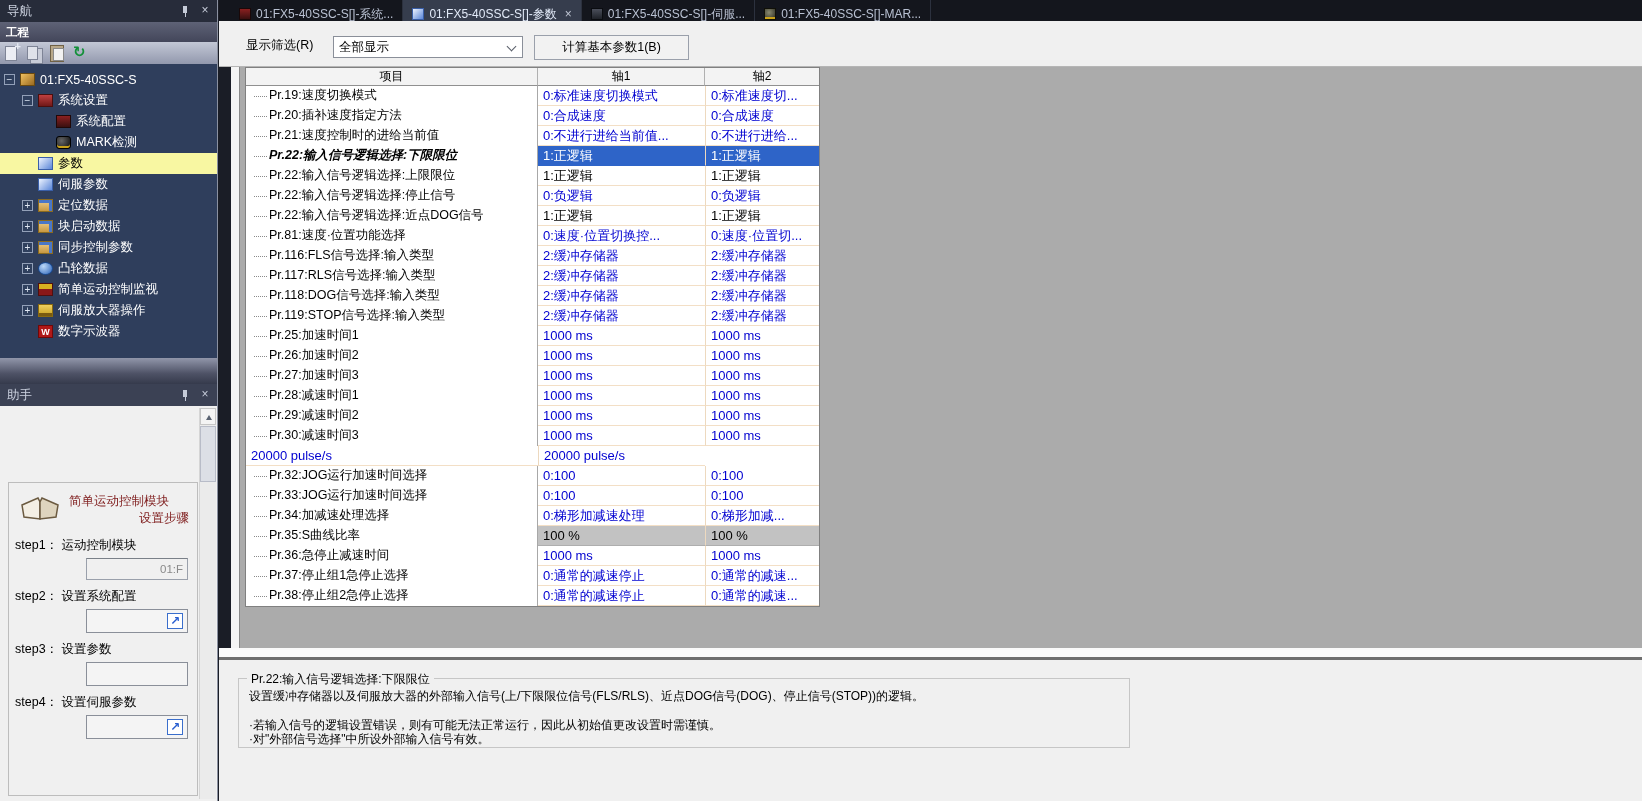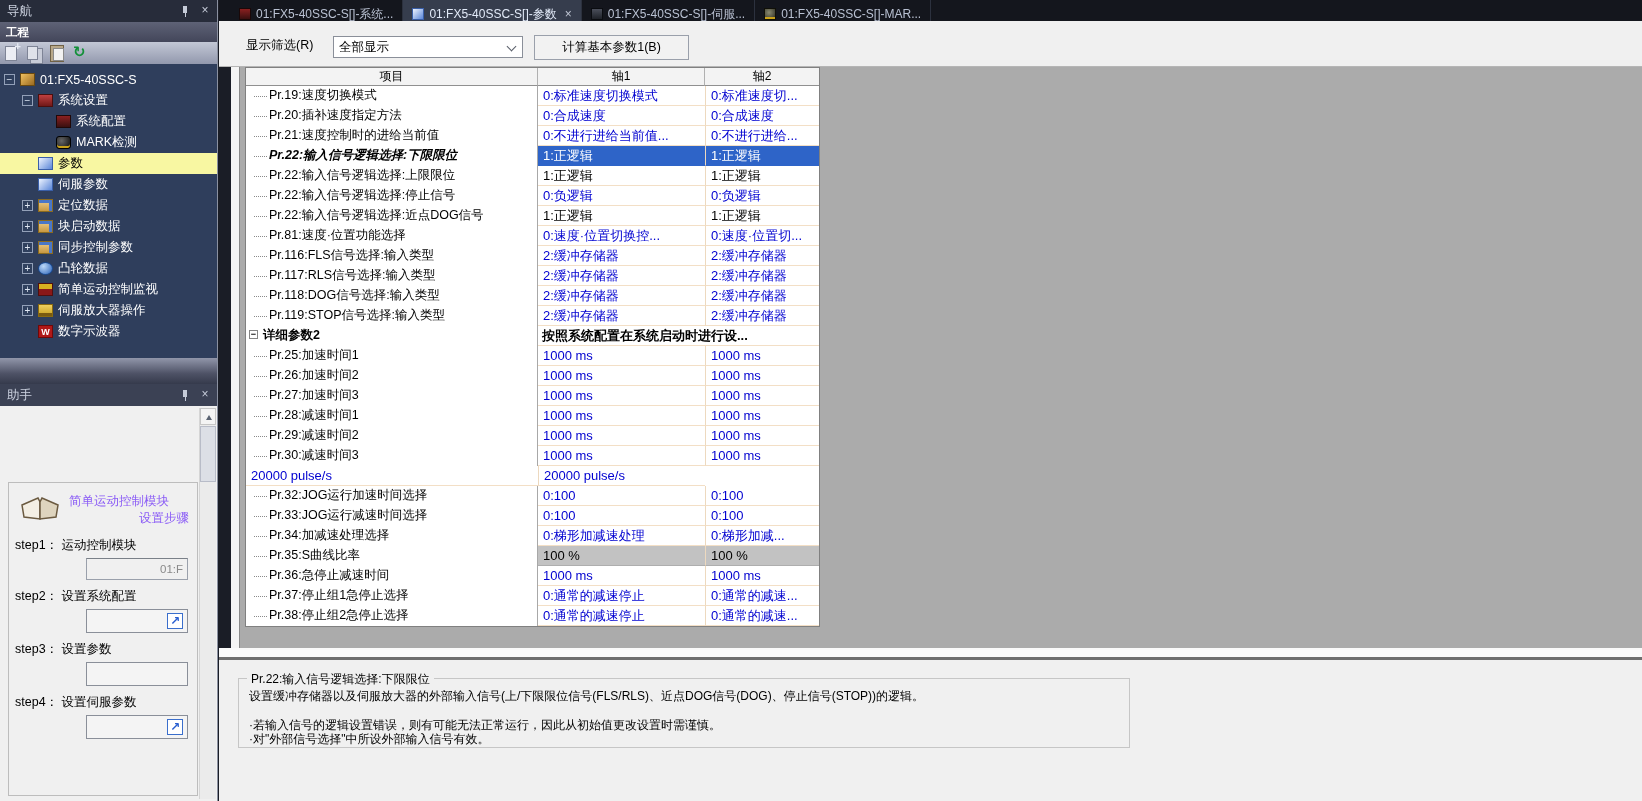--- a/index.html
+++ b/index.html
@@ -45,21 +45,21 @@
   .nav-splitband { position:absolute; left:0; top:358px; right:0; height:26px; background:linear-gradient(180deg,#9196aa,#4e5266 60%,#353a4c); }
   .helper-header { position:absolute; left:0; top:384px; right:0; height:22px; background:#3b4154; color:#ccd2e0; font-size:12.5px; display:flex; align-items:center; padding-left:7px; }
   .helper-header .sp { flex:1; }
   .helper-body { position:absolute; left:0; top:406px; right:0; bottom:0; background:#f0f0f0; }
   .helper-scroll { position:absolute; right:1px; top:2px; width:17px; bottom:2px; background:#ebebeb; border-left:1px solid #d5d5d5; }
   .scroll-btn { height:17px; background:#f4f4f4; border:1px solid #c6c6c6; position:relative; }
   .scroll-btn::after { content:""; position:absolute; left:4.5px; top:6px; border-left:3.5px solid transparent; border-right:3.5px solid transparent; border-bottom:5px solid #5a6372; }
   .scroll-thumb { margin-top:1px; height:56px; background:#dcdfe6; border:1px solid #b8bcc8; }
   .helper-box { position:absolute; left:8px; top:76px; width:190px; height:314px; border:1px solid #bdbdbd; padding:6px 6px 0 6px; }
   .hb-top { display:flex; margin:4px 0 10px 4px; }
-  .hb-titles { flex:1; font-size:12.5px; color:#8b5cf6; }
+  .hb-titles { flex:1; font-size:12.5px; color:#7f1d1d; }
   .hb-t1 { padding-left:8px; }
   .hb-t2 { text-align:right; padding-right:2px; }
   .step { margin-bottom:5px; }
   .slabel { font-size:12.5px; color:#000; height:17px; margin-bottom:4px; }
   .srow { display:flex; justify-content:flex-end; padding-right:3px; margin-bottom:8px; }
   .stext { width:102px; height:22px; background:#f0f0f0; border:1px solid #9aa0ab; border-top-color:#7a8088; color:#8a8a8a; font-size:11.5px; line-height:20px; text-align:right; padding-right:4px; overflow:hidden; }
   .sbtn { width:102px; height:24px; background:#f4f4f4; border:1px solid #8a8f99; position:relative; font-size:12.5px; color:#000; overflow:hidden; }
   .sbtxt { position:absolute; right:2px; top:3px; }
   .sarrow { position:absolute; right:4px; top:3px; width:16px; height:16px; border:1px solid #3a6ecc; background:#fff; color:#2a5fd0; font-size:12px; line-height:15px; text-align:center; font-weight:bold; }
 
@@ -348,24 +348,20 @@
               <div class="cell item"><span class="dot"></span><span>Pr.118:DOG信号选择:输入类型</span></div>
               <div class="cell v1 st-blue">2:缓冲存储器</div>
               <div class="cell v2 st-blue">2:缓冲存储器</div>
             </div>
             <div class="trow">
               <div class="cell item"><span class="dot"></span><span>Pr.119:STOP信号选择:输入类型</span></div>
               <div class="cell v1 st-blue">2:缓冲存储器</div>
               <div class="cell v2 st-blue">2:缓冲存储器</div>
             </div>
             <div class="trow">
-              <div class="cell item group-item"><span class="gexp">−</span><span>详细参数2</span></div>
-              <div class="cell vspan">按照系统配置在系统启动时进行设...</div>
-            </div>
-            <div class="trow">
               <div class="cell item"><span class="dot"></span><span>Pr.25:加速时间1</span></div>
               <div class="cell v1 st-blue">1000 ms</div>
               <div class="cell v2 st-blue">1000 ms</div>
             </div>
             <div class="trow">
               <div class="cell item"><span class="dot"></span><span>Pr.26:加速时间2</span></div>
               <div class="cell v1 st-blue">1000 ms</div>
               <div class="cell v2 st-blue">1000 ms</div>
             </div>
             <div class="trow">
@@ -391,21 +387,21 @@
             <div class="trow">
               <div class="cell v1 st-blue">20000 pulse/s</div>
               <div class="cell v2 st-blue">20000 pulse/s</div>
             </div>
             <div class="trow">
               <div class="cell item"><span class="dot"></span><span>Pr.32:JOG运行加速时间选择</span></div>
               <div class="cell v1 st-blue">0:100</div>
               <div class="cell v2 st-blue">0:100</div>
             </div>
             <div class="trow">
-              <div class="cell item"><span class="dot"></span><span>Pr.33:JOG运行减速时间选择</span></div>
+              <div class="cell item"><span class="dot"></span><span>Pr.33:JOG运行加速时间选择</span></div>
               <div class="cell v1 st-blue">0:100</div>
               <div class="cell v2 st-blue">0:100</div>
             </div>
             <div class="trow">
               <div class="cell item"><span class="dot"></span><span>Pr.34:加减速处理选择</span></div>
               <div class="cell v1 st-blue">0:梯形加减速处理</div>
               <div class="cell v2 st-blue">0:梯形加减...</div>
             </div>
             <div class="trow">
               <div class="cell item"><span class="dot"></span><span>Pr.35:S曲线比率</span></div>

